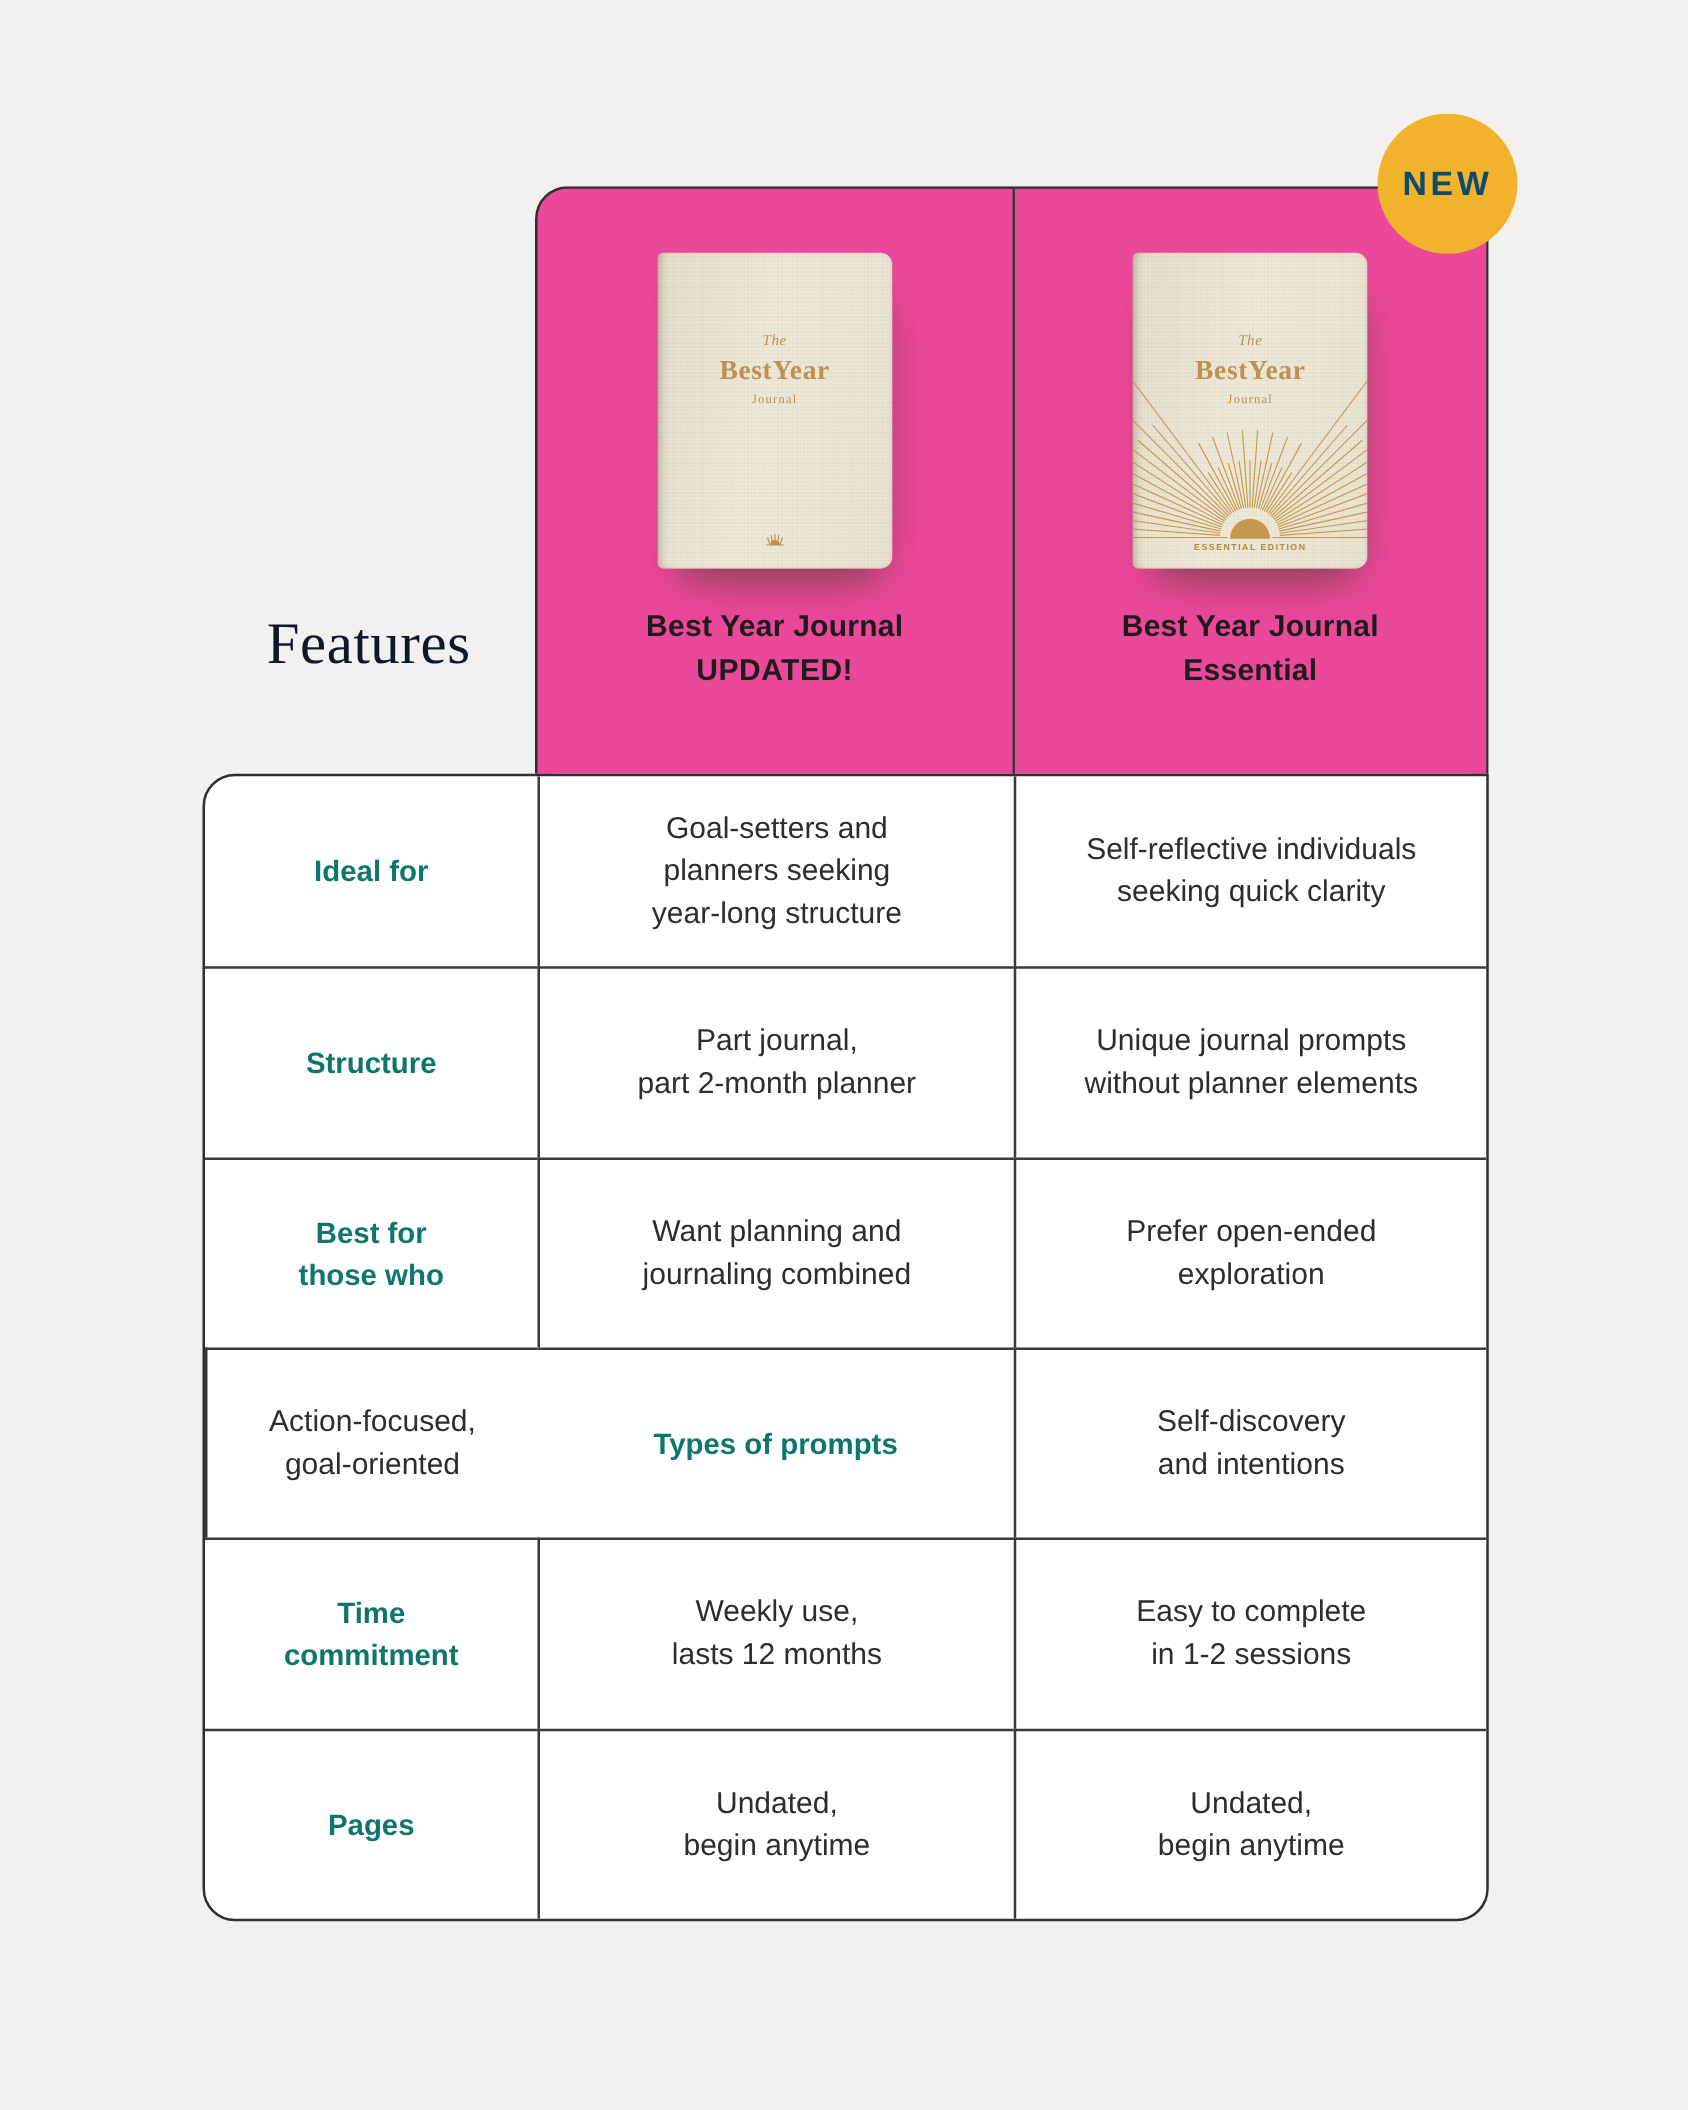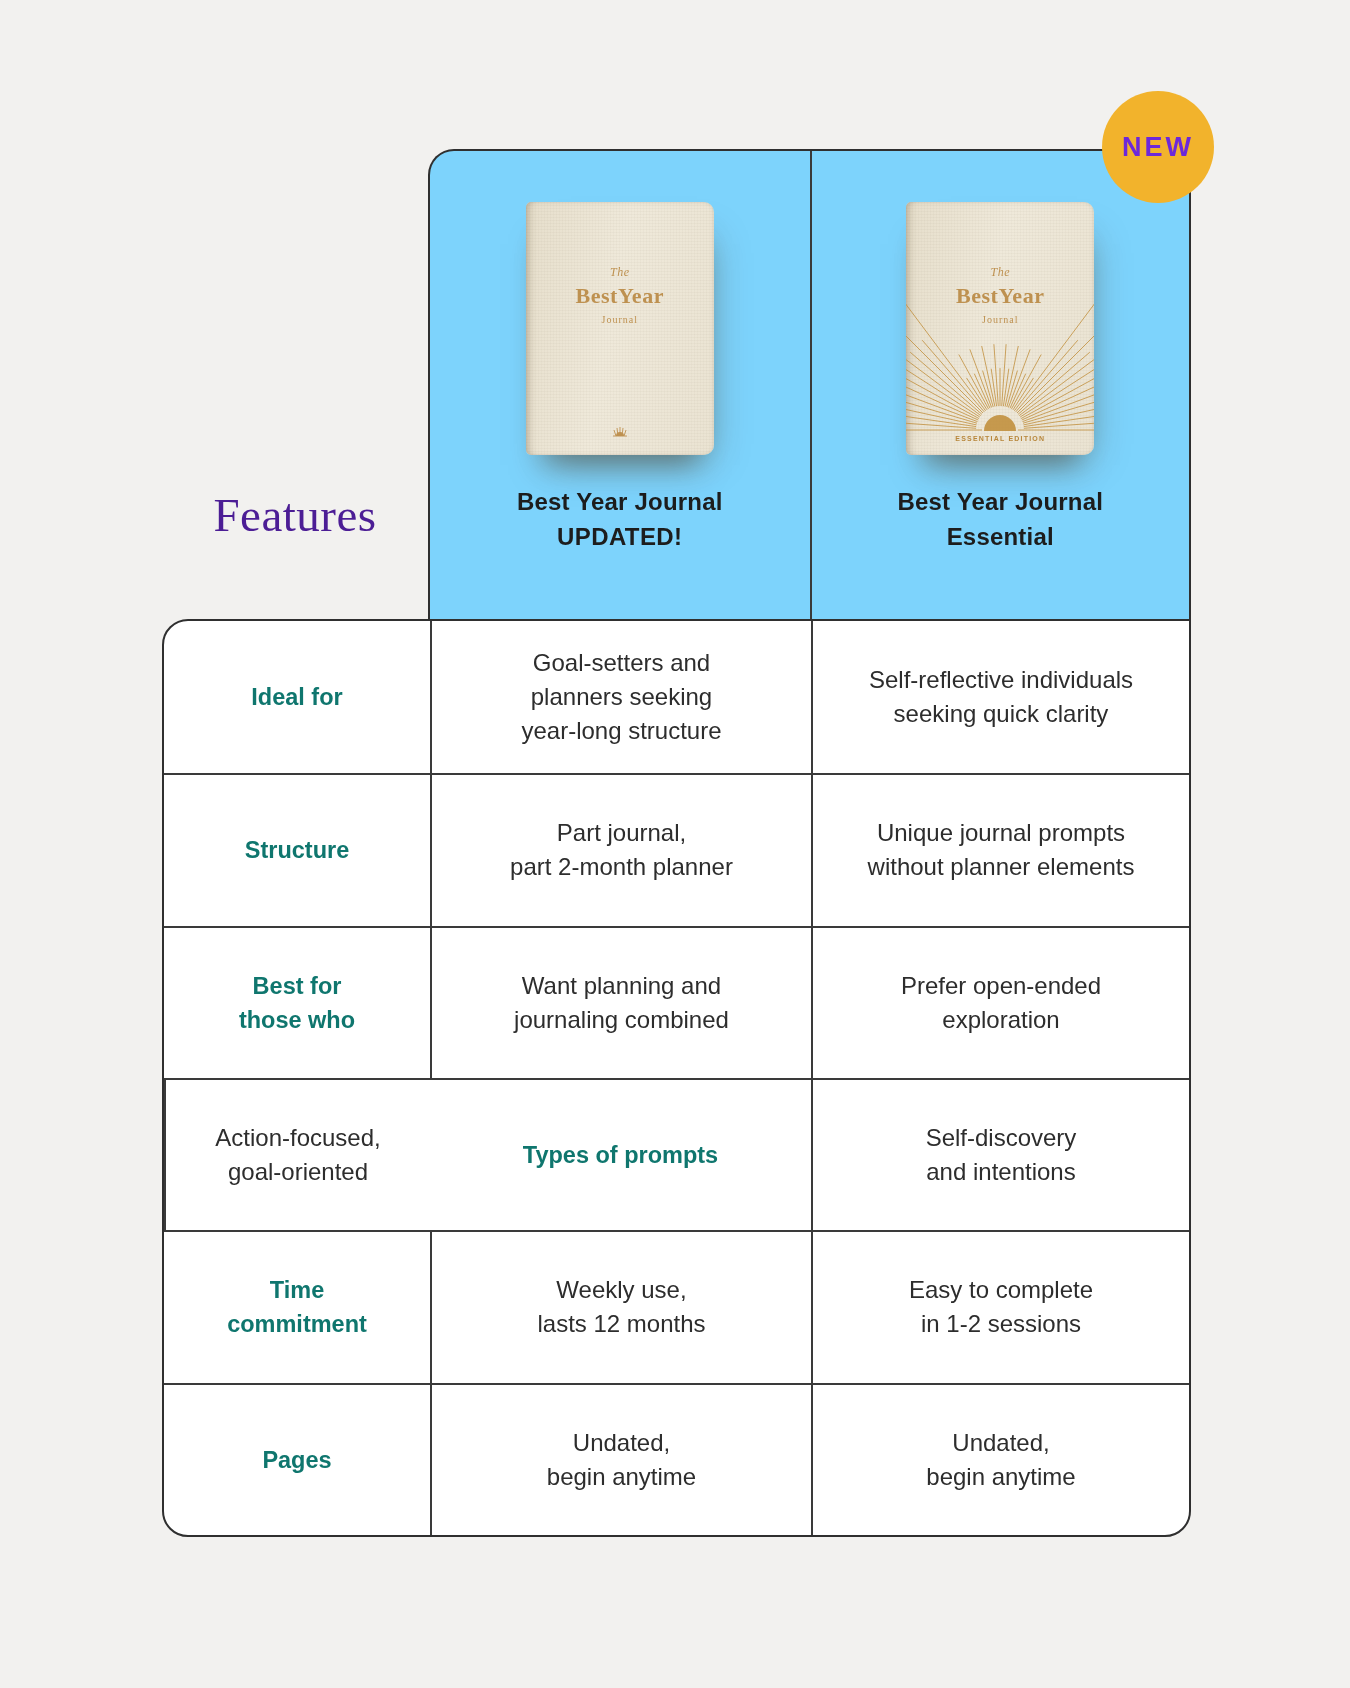--- a/index.html
+++ b/index.html
@@ -8,21 +8,21 @@
     background:#F2F1EF;
     font-family:"Liberation Sans", sans-serif;
     color:#2D2D2D;
     -webkit-font-smoothing:antialiased;
   }
   .stage{position:relative;width:1350px;height:1688px;overflow:hidden;}
 
   
   .header-panel{
     position:absolute;left:428px;top:149px;width:763px;height:470px;
-    background:#7dd3fc;
+    background:#ec4899;
     border:2px solid #2F2F2F;border-bottom:none;
     border-radius:26px 26px 0 0;
     box-sizing:border-box;
     display:flex;
   }
   .product-col{
     flex:1 1 50%;
     display:flex;flex-direction:column;align-items:center;
     box-sizing:border-box;
   }
@@ -78,21 +78,21 @@
     display:flex;align-items:center;justify-content:center;
     font-weight:900;font-size:27px;letter-spacing:3px;color:#141414;
     z-index:5;
   }
 
   
   .features-label{
     position:absolute;left:162px;top:472px;width:266px;height:86px;
     display:flex;align-items:center;justify-content:center;
     font-family:"Liberation Serif", serif;
-    font-size:47px;color:#4c1d95;letter-spacing:.5px;
+    font-size:47px;color:#0f172a;letter-spacing:.5px;
   }
 
   
   .cmp-table{
     position:absolute;left:162px;top:619px;width:1029px;height:918px;
     box-sizing:border-box;
     background:#FFFFFF;
     border:2px solid #2F2F2F;
     border-radius:26px 0 26px 26px;
     overflow:hidden;
@@ -202,21 +202,21 @@
         </div>
         <div class="cover-edition">ESSENTIAL EDITION</div>
       </div>
       <div class="product-name">
         <span class="line1">Best Year Journal</span>
         <span class="line2">Essential</span>
       </div>
     </div>
   </div>
 
-  <div class="new-badge" style="background: rgb(242, 179, 44); color: #6d28d9;">NEW</div>
+  <div class="new-badge" style="background: rgb(242, 179, 44); color: #0c4a6e;">NEW</div>
 
   <div class="features-label">Features</div>
 
   <div class="cmp-table">
 
     <div class="cell label">Ideal for</div>
     <div class="cell value bl">Goal-setters and
 planners seeking
 year-long structure</div>
     <div class="cell value bl">Self-reflective individuals

